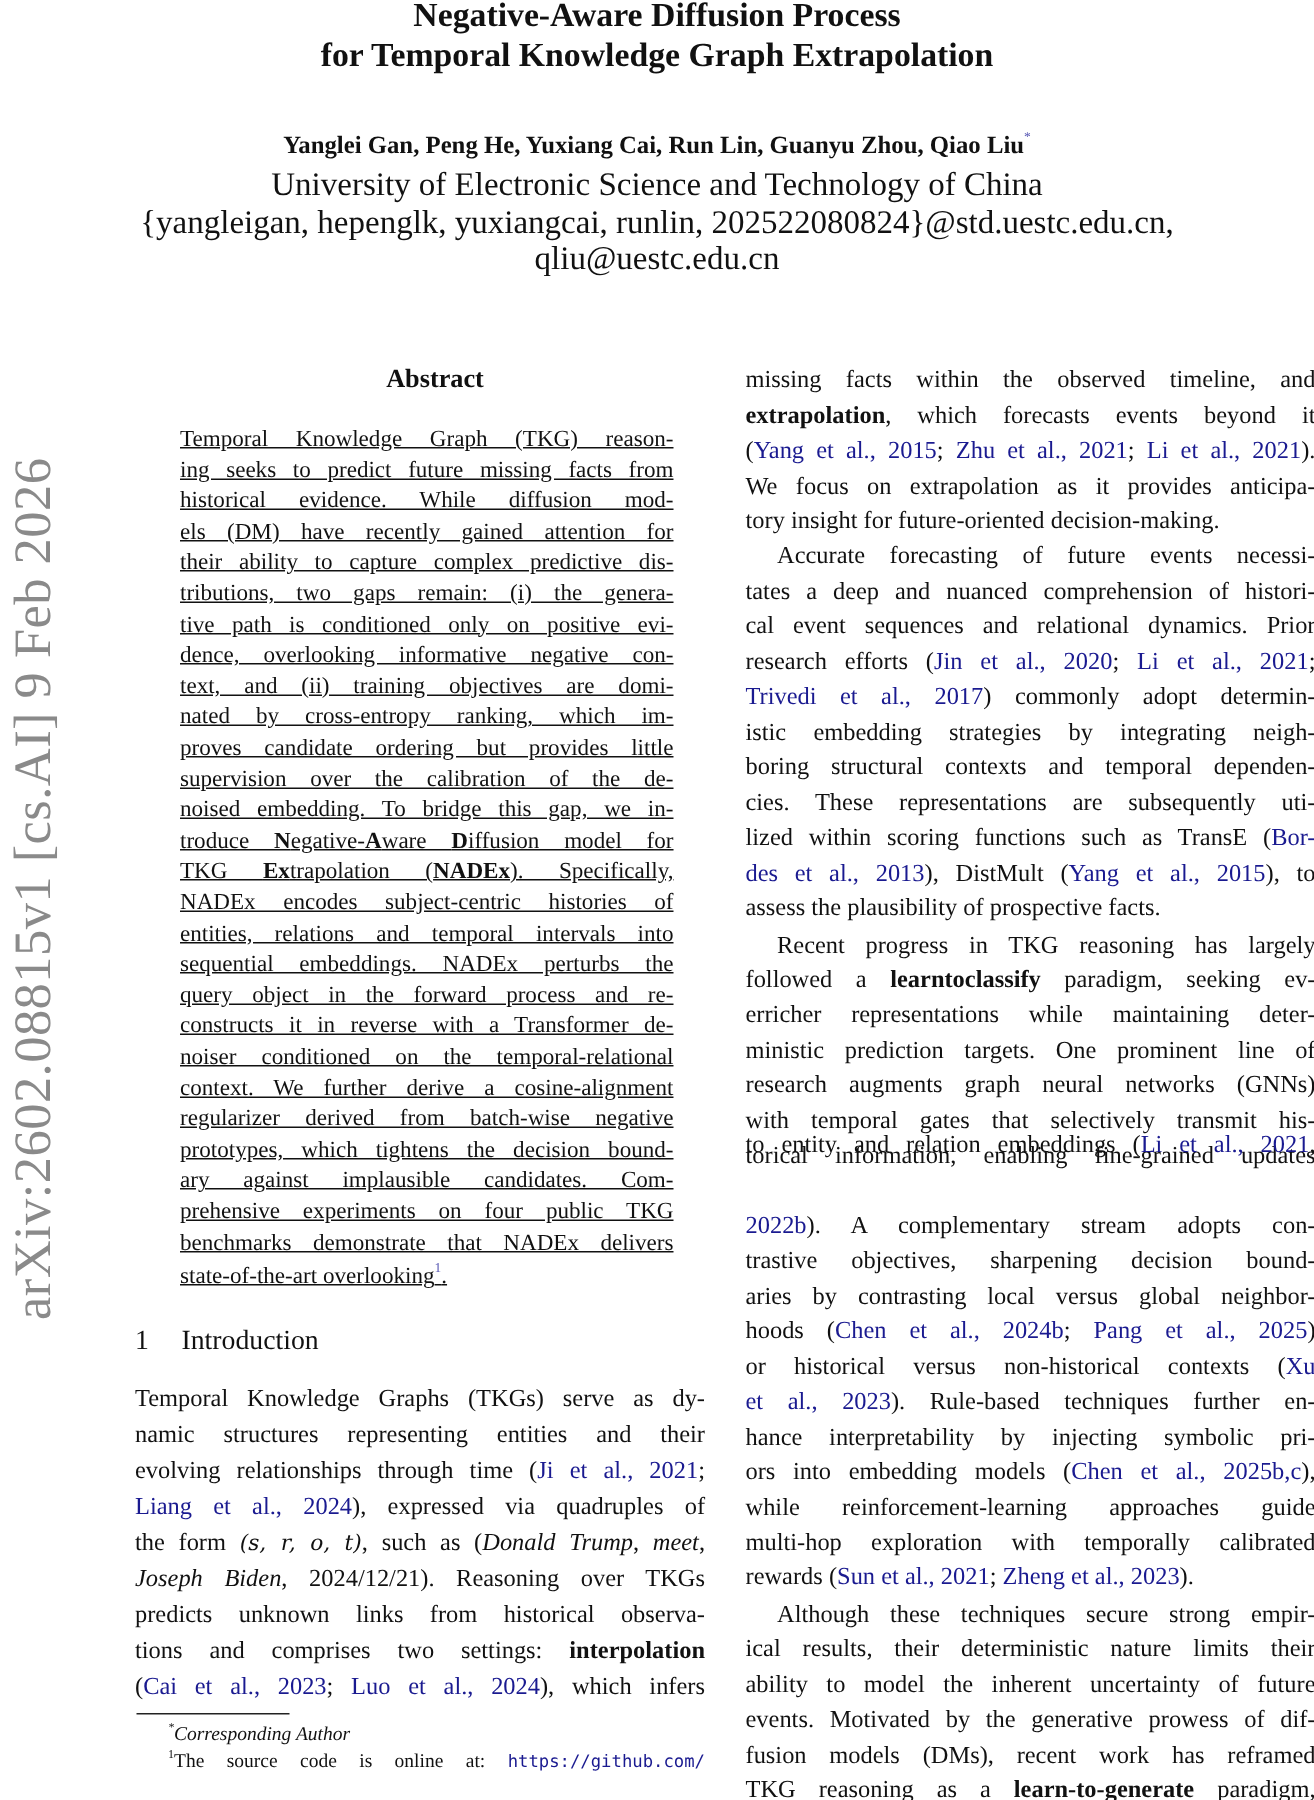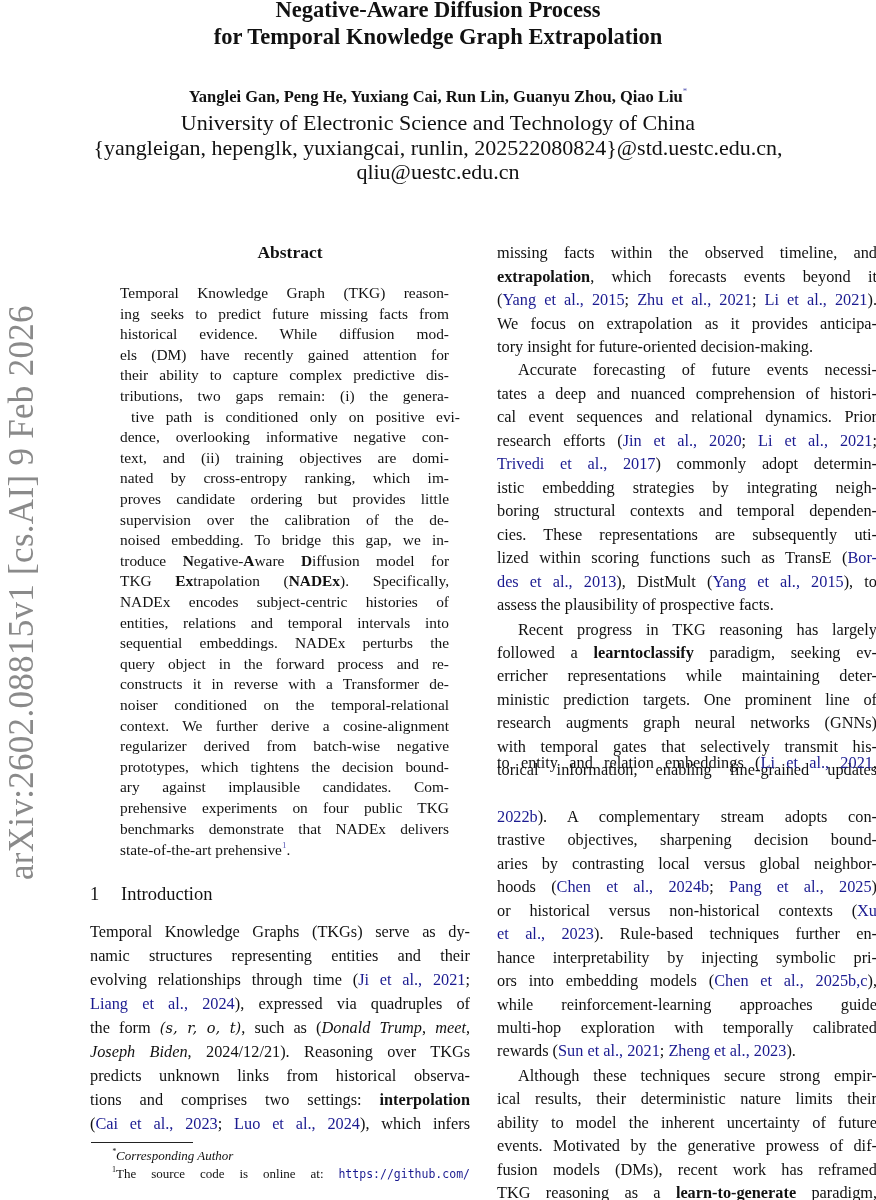--- a/index.html
+++ b/index.html
@@ -20,21 +20,21 @@
 
   .abs-heading { position: absolute; top: 242px; left: 120px; width: 340px; text-align: center;
                  font-weight: bold; font-size: 17.5px; }
 
   .col { position: absolute; }
   .line { position: absolute; left: 0; white-space: nowrap; text-align: justify; text-align-last: justify; }
   .line.last { text-align-last: left; }
   .line.ind { text-indent: 21px; }
 
   .abs { left: 120px; width: 329px; font-size: 15.4px; }
-  .abs .line { width: 329px; }
+  .abs .line { width: 329px; text-decoration: underline; }
   .c1 { left: 90px; width: 380px; font-size: 16.3px; }
   .c1 .line { width: 380px; }
   .c2 { left: 497px; width: 380px; font-size: 16.3px; }
   .c2 .line { width: 380px; }
 
   .cite { color: #1a1a90; }
   b { font-weight: bold; }
   i { font-style: italic; }
   .math { font-style: italic; font-family: "DejaVu Serif", serif; font-size: 14.5px; }
   .sup1 { color: #5b5bb5; font-size: 9px; vertical-align: 7px; }
@@ -63,42 +63,42 @@
 <div class="arxiv">arXiv:2602.08815v1  [cs.AI]  9 Feb 2026</div>
 
 <div class="abs-heading">Abstract</div>
 <div class="col abs" id="abstract-col">
     <div class="line" style="top: 284px;"><span>Temporal Knowledge Graph (TKG) reason-</span></div>
     <div class="line" style="top: 304.6px;"><span>ing seeks to predict future missing facts from</span></div>
     <div class="line" style="top: 325.2px;"><span>historical evidence.  While diffusion mod-</span></div>
     <div class="line" style="top: 345.8px;"><span>els (DM) have recently gained attention for</span></div>
     <div class="line" style="top: 366.4px;"><span>their ability to capture complex predictive dis-</span></div>
     <div class="line" style="top: 387px;"><span>tributions, two gaps remain:  (i) the genera-</span></div>
-    <div class="line" style="top: 407.6px; margin-left: 11px;"><span>tive path is conditioned only on positive evi-</span></div>
+    <div class="line" style="top: 407.6px;"><span>tive path is conditioned only on positive evi-</span></div>
     <div class="line" style="top: 428.2px;"><span>dence, overlooking informative negative con-</span></div>
     <div class="line" style="top: 448.8px;"><span>text, and (ii) training objectives are domi-</span></div>
     <div class="line" style="top: 469.4px;"><span>nated by cross-entropy ranking, which im-</span></div>
     <div class="line" style="top: 490px;"><span>proves candidate ordering but provides little</span></div>
     <div class="line" style="top: 510.6px;"><span>supervision over the calibration of the de-</span></div>
     <div class="line" style="top: 531.2px;"><span>noised embedding.  To bridge this gap, we in-</span></div>
     <div class="line" style="top: 551.8px;"><span>troduce </span><b>N</b><span>egative-</span><b>A</b><span>ware </span><b>D</b><span>iffusion model for</span></div>
     <div class="line" style="top: 572.4px;"><span>TKG </span><b>Ex</b><span>trapolation (</span><b>NADEx</b><span>).   Specifically,</span></div>
     <div class="line" style="top: 593px;"><span>NADEx encodes subject-centric histories of</span></div>
     <div class="line" style="top: 613.6px;"><span>entities, relations and temporal intervals into</span></div>
     <div class="line" style="top: 634.2px;"><span>sequential embeddings.  NADEx perturbs the</span></div>
     <div class="line" style="top: 654.8px;"><span>query object in the forward process and re-</span></div>
     <div class="line" style="top: 675.4px;"><span>constructs it in reverse with a Transformer de-</span></div>
     <div class="line" style="top: 696px;"><span>noiser conditioned on the temporal-relational</span></div>
     <div class="line" style="top: 716.6px;"><span>context. We further derive a cosine-alignment</span></div>
     <div class="line" style="top: 737.2px;"><span>regularizer derived from batch-wise negative</span></div>
     <div class="line" style="top: 757.8px;"><span>prototypes, which tightens the decision bound-</span></div>
     <div class="line" style="top: 778.4px;"><span>ary against implausible candidates.   Com-</span></div>
     <div class="line" style="top: 799px;"><span>prehensive experiments on four public TKG</span></div>
     <div class="line" style="top: 819.6px;"><span>benchmarks demonstrate that NADEx delivers</span></div>
-    <div class="line last" style="top: 840.2px;"><span>state-of-the-art prehensive</span><sup class="sup1">1</sup><span>.</span></div>
+    <div class="line last" style="top: 840.2px;"><span>state-of-the-art overlooking</span><sup class="sup1">1</sup><span>.</span></div>
   </div>
 
 <div class="sec-heading"><span class="num">1</span><span>Introduction</span></div>
 
 <div class="col c1">
   <div class="line" style="top:922px"><span>Temporal Knowledge Graphs (TKGs) serve as dy-</span></div>
   <div class="line" style="top:946px"><span>namic structures representing entities and their</span></div>
   <div class="line" style="top:970px"><span>evolving relationships through time (</span><a class="cite">Ji et al., 2021</a><span>;</span></div>
   <div class="line" style="top:994px"><a class="cite">Liang et al., 2024</a><span>), expressed via quadruples of</span></div>
   <div class="line" style="top:1018px"><span>the form </span><span class="math">(s, r, o, t)</span><span>, such as (</span><i>Donald Trump</i><span>, </span><i>meet</i><span>,</span></div>

